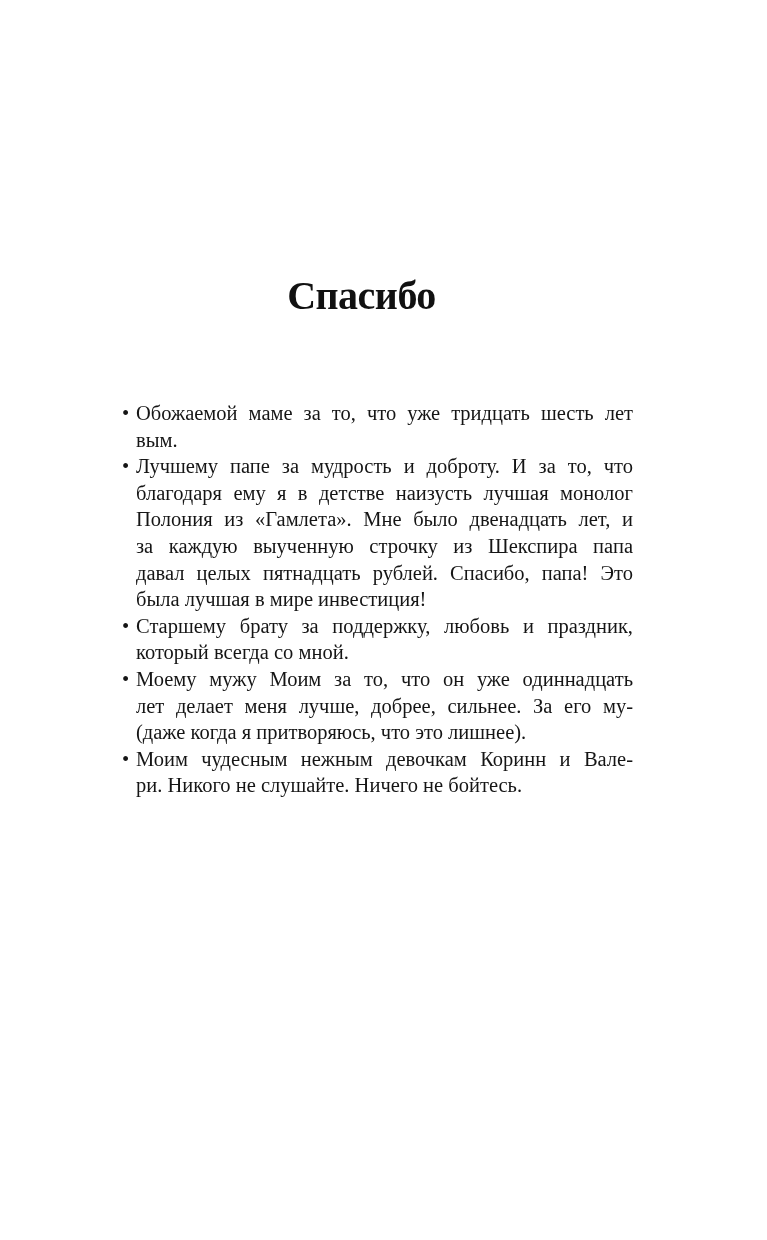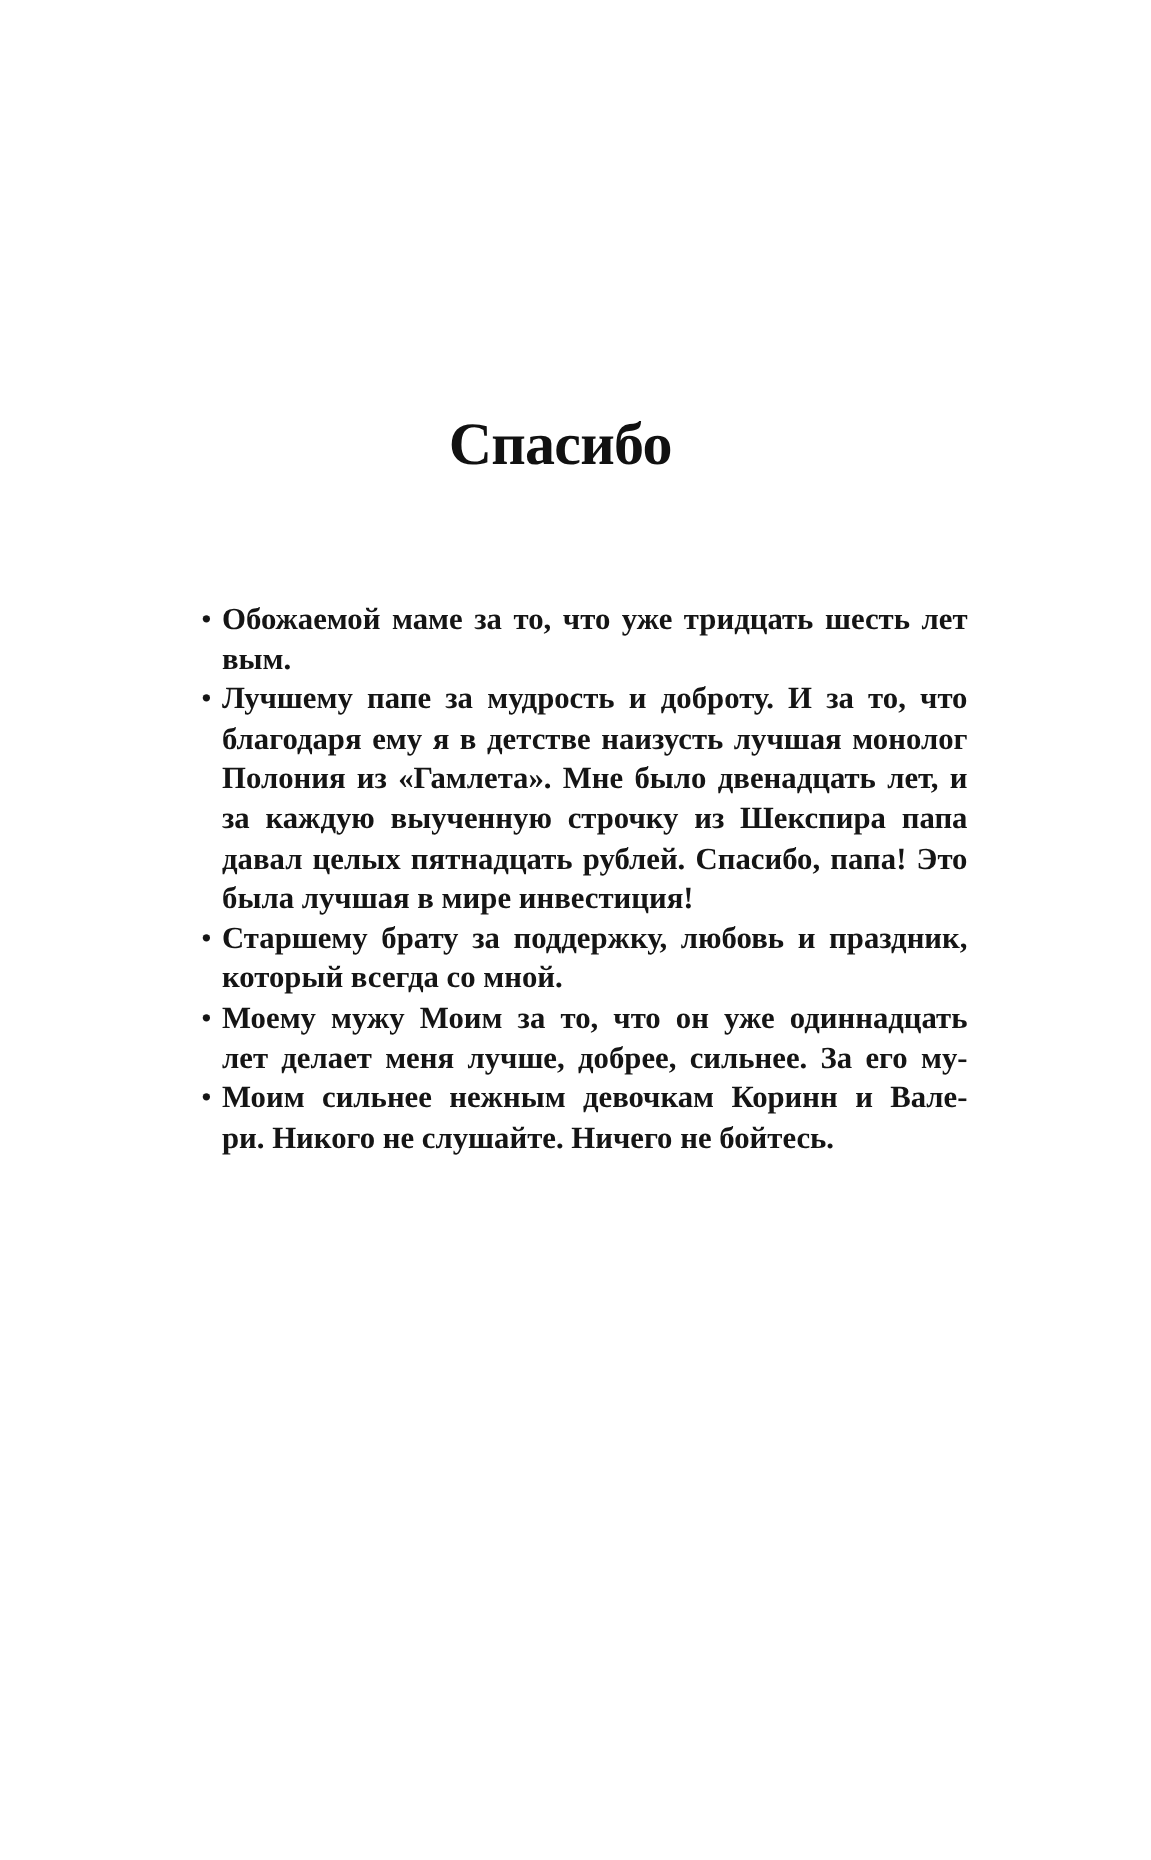--- a/index.html
+++ b/index.html
@@ -1,32 +1,32 @@
 <!DOCTYPE html>
 <html><head>
 <meta charset="utf-8">
 <style>
   html, body { margin: 0; padding: 0; background: #ffffff; }
   body { width: 767px; height: 1240px; position: relative; overflow: hidden; }
-  .page { position: absolute; left: 0; top: 0; width: 734px; height: 1240px; background: #fff; margin-left: 12px; }
+  .page { position: absolute; left: 0; top: 0; width: 734px; height: 1240px; background: #fff; }
   .title {
     position: absolute; left: 0; width: 767px; top: 272px; text-align: center;
     font-family: "Liberation Serif", "DejaVu Serif", serif;
     font-weight: bold; font-size: 40px; color: #111; letter-spacing: -0.5px;
     transform: translateX(-22px);
   }
   .list {
     position: absolute; left: 136px; top: 400px; width: 497px; margin: 0; padding: 0;
     list-style: none;
     font-family: "Liberation Serif", "DejaVu Serif", serif;
     font-size: 20.5px; line-height: 26.6px; color: #151515;
   }
   .list li { position: relative; text-align: justify; text-align-last: left; hyphens: manual; }
   .bullet { position: absolute; left: -14px; top: 0; }
-  .line { display: block; text-align: justify; text-align-last: justify; white-space: nowrap; font-weight: bold; }
+  .line { display: block; text-align: justify; text-align-last: justify; white-space: nowrap; }
   .line.last { text-align-last: left; }
 </style>
 </head>
 <body>
 
 <div class="page">
   <h1 class="title" style="margin:0;">Спасибо</h1>
 
   <ul class="list">
     <li>
@@ -45,20 +45,21 @@
     </li>
     <li>
       <span class="bullet">•</span>
       <span class="line">Старшему брату за поддержку, любовь и праздник,</span>
       <span class="line last">который всегда со мной.</span>
     </li>
     <li>
       <span class="bullet">•</span>
       <span class="line">Моему мужу Моим за то, что он уже одиннадцать</span>
       <span class="line">лет делает меня лучше, добрее, сильнее. За его му-</span>
+      <span class="line last">(даже когда я притворяюсь, что это лишнее).</span>
     </li>
     <li>
       <span class="bullet">•</span>
-      <span class="line">Моим сильнее нежным девочкам Коринн и Вале-</span>
+      <span class="line">Моим чудесным нежным девочкам Коринн и Вале-</span>
       <span class="line last">ри. Никого не слушайте. Ничего не бойтесь.</span>
     </li>
   </ul>
 </div>
 
 </body></html>

